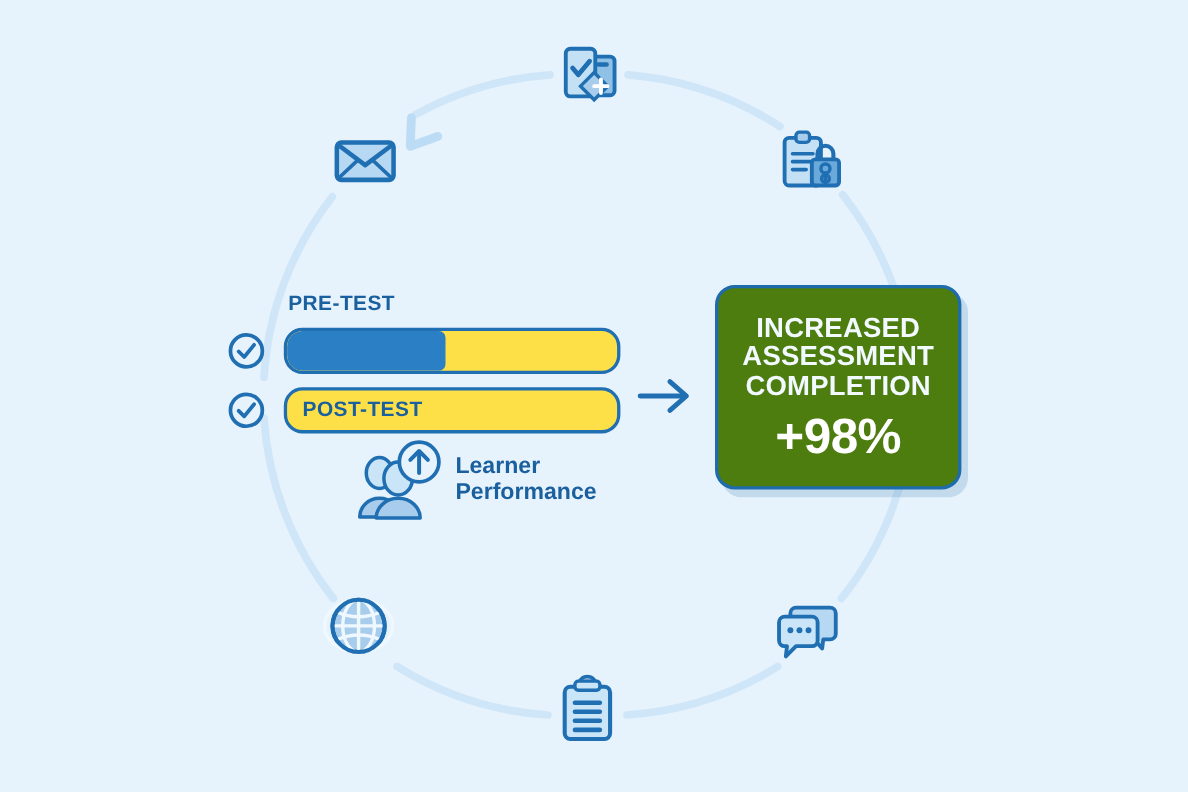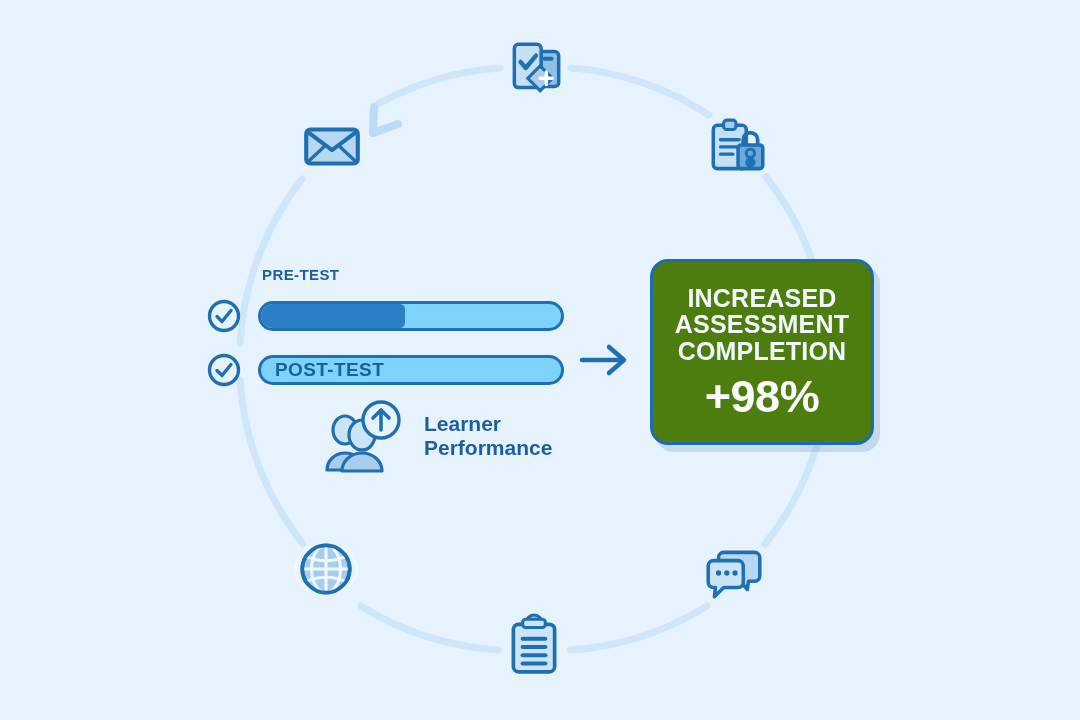--- a/index.html
+++ b/index.html
@@ -48,24 +48,24 @@
   #pretest-row  { top: 40px; }
   #posttest-row { top: 94px; }
 
   .check-circle {
     width: 36px; height: 36px;
     flex: 0 0 36px;
   }
   .bar-shell {
     position: relative;
     width: 306px;
-    height: 30px;
+    height: 42px;
     border: 3px solid #1f6fb2;
     border-radius: 17px;
-    background: #7dd3fc;
+    background: #fde047;
     box-sizing: border-box;
     overflow: hidden;
   }
   .bar-fill {
     position: absolute;
     left: 0; top: 0; bottom: 0;
     width: 48%;
     background: #2b7fc4;
     border-radius: 14px 6px 6px 14px;
   }
@@ -76,33 +76,33 @@
     transform: translateY(-50%);
     font-size: 19px;
     font-weight: bold;
     color: #1a5f9e;
     letter-spacing: .4px;
   }
   #pretest-label {
     position: absolute;
     left: 56px;
     top: 8px;
-    font-size: 15px;
+    font-size: 19px;
     font-weight: bold;
     color: #1a5f9e;
     letter-spacing: .4px;
   }
   
   #learner-group {
     position: absolute;
     left: 118px;
     top: 140px;
     display: flex;
     align-items: center;
-    gap: 22px;
+    gap: 12px;
   }
   #learner-text {
     font-size: 21px;
     font-weight: bold;
     color: #1a5f9e;
     line-height: 1.15;
     white-space: pre-line;
   }
   
   #flow-arrow {

